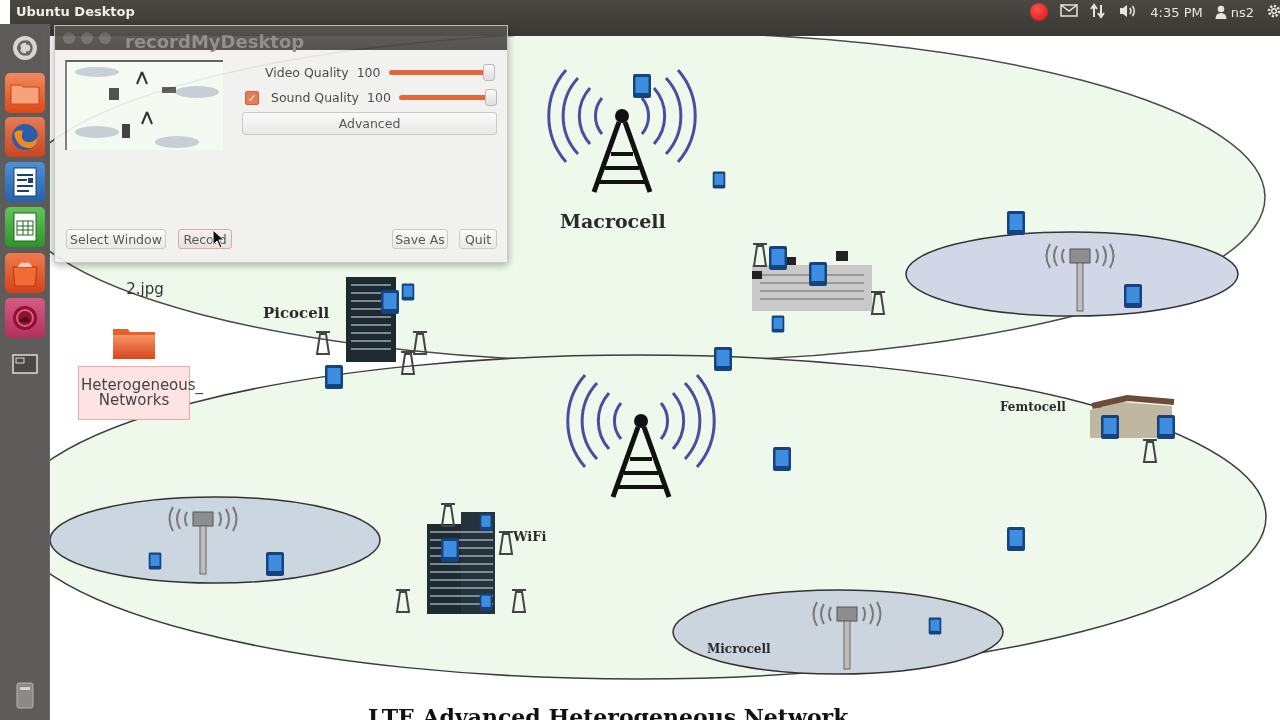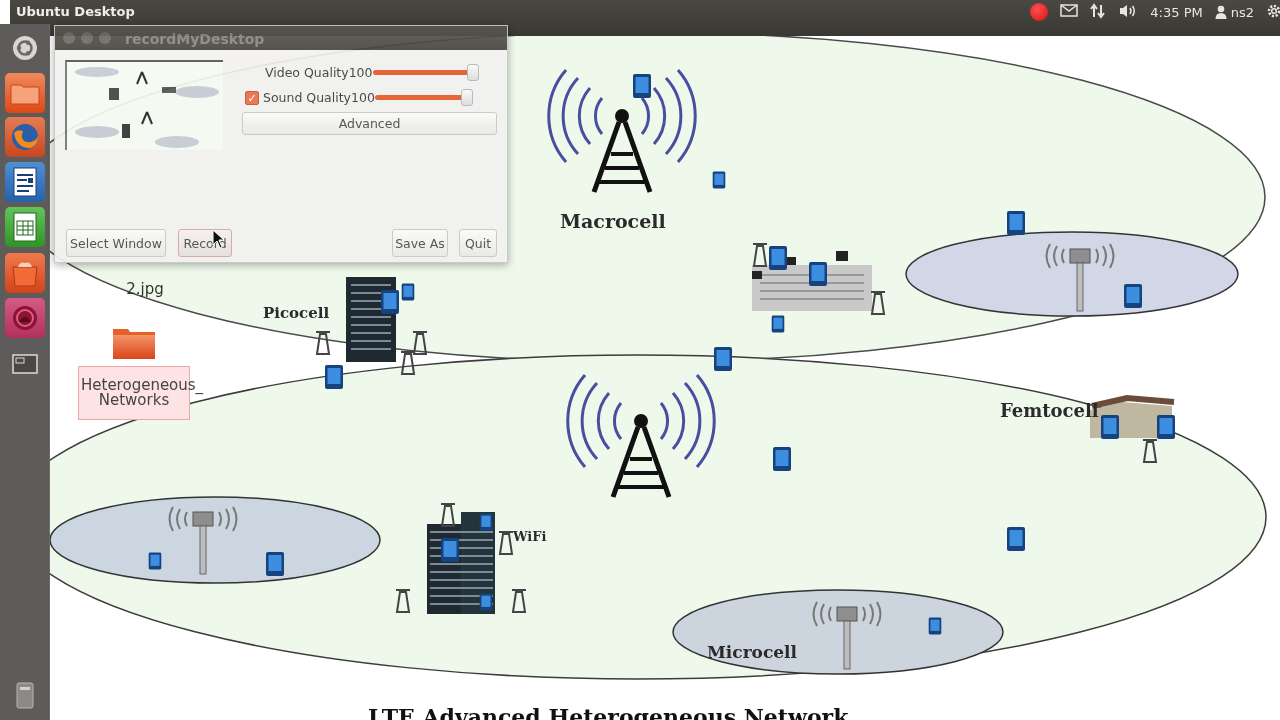--- a/index.html
+++ b/index.html
@@ -7,29 +7,29 @@
   #topbar { position: absolute; left: 10px; top: 0; width: 1280px; height: 36px; background: linear-gradient(#4a4843, #3a3833); color: #e8e6e1; font-size: 13px; }
   #topbar .title { position: absolute; left: 6px; top: 4px; font-weight: bold; color: #efeeea; }
   #topbar .tray { position: absolute; right: 8px; top: 0; height: 24px; display: flex; align-items: center; gap: 12px; font-size: 13px; }
   .rec-dot { width: 18px; height: 18px; border-radius: 50%; background: radial-gradient(circle at 40% 35%, #ff5050, #d61010); }
   #launcher { position: absolute; left: 0; top: 24px; width: 50px; height: 696px; background: #5e5c5a; border-right: 1px solid #6c6a68; }
   .lnch { position: absolute; left: 5px; width: 40px; height: 40px; border-radius: 5px; display: flex; align-items: center; justify-content: center; }
   #desktop { position: absolute; left: 50px; top: 36px; width: 1230px; height: 686px; background: #ffffff; overflow: hidden; }
   #diagram { position: absolute; left: 0; top: 0; }
   .dlabel { position: absolute; font-family: "DejaVu Serif", serif; font-weight: bold; color: #2a2a2a; }
   #rmd { position: absolute; left: 54px; top: 25px; width: 454px; height: 238px; background: #f2f1f0; border: 1px solid #c8c6c2; box-shadow: 0 2px 8px rgba(0,0,0,0.35); font-size: 12.5px; color: #3c3c3c; opacity: 0.92; }
-  #rmd .titlebar { height: 24px; background: linear-gradient(#5a5752, #47453f); color: #8a8780; font-size: 14px; font-weight: bold; position: relative; padding-left: 8px; }
+  #rmd .titlebar { height: 24px; background: linear-gradient(#5a5752, #47453f); color: #8a8780; font-size: 18px; font-weight: bold; position: relative; padding-left: 8px; }
   #rmd .titlebar .wbtn { position: absolute; top: 6px; width: 12px; height: 12px; border-radius: 50%; background: #6e6b66; }
   #rmd .titlebar .ttl { position: absolute; left: 70px; top: 5px; }
   .preview { position: absolute; left: 10px; top: 34px; width: 158px; height: 90px; background: #f5faf3; border-top: 2px solid #555; border-left: 2px solid #777; overflow: hidden; }
-  .qrow { position: absolute; display: flex; align-items: center; }
+  .qrow { position: absolute; display: flex; align-items: center; gap: 8px; }
   .slider { position: relative; height: 5px; background: #e55b2a; border-radius: 3px; }
   .slider .knob { position: absolute; right: -6px; top: -6px; width: 12px; height: 17px; border-radius: 3px; background: linear-gradient(#fafafa, #dcdcdc); border: 1px solid #b5b5b5; }
   .chk { width: 14px; height: 14px; border-radius: 2px; background: #e8714a; color: #fff; font-size: 11px; line-height: 14px; text-align: center; border: 1px solid #c9552e; }
-  .btn { position: absolute; height: 28px; border: 1px solid #c9c7c3; border-radius: 3px; background: linear-gradient(#fbfbfa, #e9e8e6); font-size: 12.5px; color: #4a4a4a; display: flex; align-items: center; justify-content: center; }
+  .btn { position: absolute; height: 20px; border: 1px solid #c9c7c3; border-radius: 3px; background: linear-gradient(#fbfbfa, #e9e8e6); font-size: 12.5px; color: #4a4a4a; display: flex; align-items: center; justify-content: center; }
   .help { position: absolute; left: 186px; top: 137px; font-size: 12px; line-height: 15.5px; color: #555; }
   .dicon { position: absolute; text-align: center; font-size: 15px; color: #333; }
 </style>
 </head>
 <body>
 
 <div id="topbar">
   <span class="title">Ubuntu Desktop</span>
   <div class="tray">
     <div class="rec-dot"></div>
@@ -340,23 +340,23 @@
           <use href="#device"></use>
         </g>
       </g>
     <g transform="translate(450,538)">
         <use href="#device"></use>
       </g>
   </svg>
 
   <span class="dlabel" style="left:510px;top:174px;font-size:19px">Macrocell</span>
   <span class="dlabel" style="left:213px;top:268px;font-size:15px">Picocell</span>
-  <span class="dlabel" style="left:950px;top:364px;font-size:18px">Femtocell</span>
+  <span class="dlabel" style="left:950px;top:364px;font-size:12px">Femtocell</span>
   <span class="dlabel" style="left:463px;top:493px;font-size:13px">WiFi</span>
-  <span class="dlabel" style="left:657px;top:606px;font-size:17px">Microcell</span>
+  <span class="dlabel" style="left:657px;top:606px;font-size:12px">Microcell</span>
   <span class="dlabel" style="left:318px;top:668px;font-size:22px;color:#111">LTE Advanced Heterogeneous Network</span>
 
   <div class="dicon" style="left:60px;top:244px;width:70px">
     <span>2.jpg</span>
   </div>
   <div class="dicon" style="left:28px;top:290px;width:112px">
     <svg width="44" height="34" viewBox="0 0 44 34">
         <path d="M1 3 H16 L18 6 H43 V33 H1 Z" fill="#e6602a"></path>
         <rect x="1" y="9" width="42" height="24" fill="url(#fg)"></rect>
         <defs>

